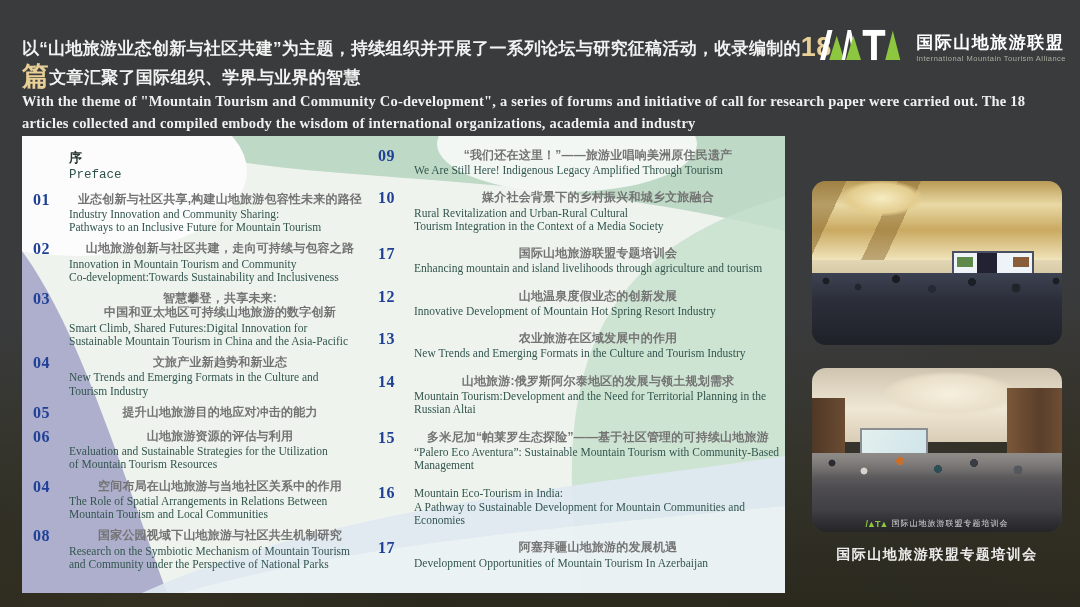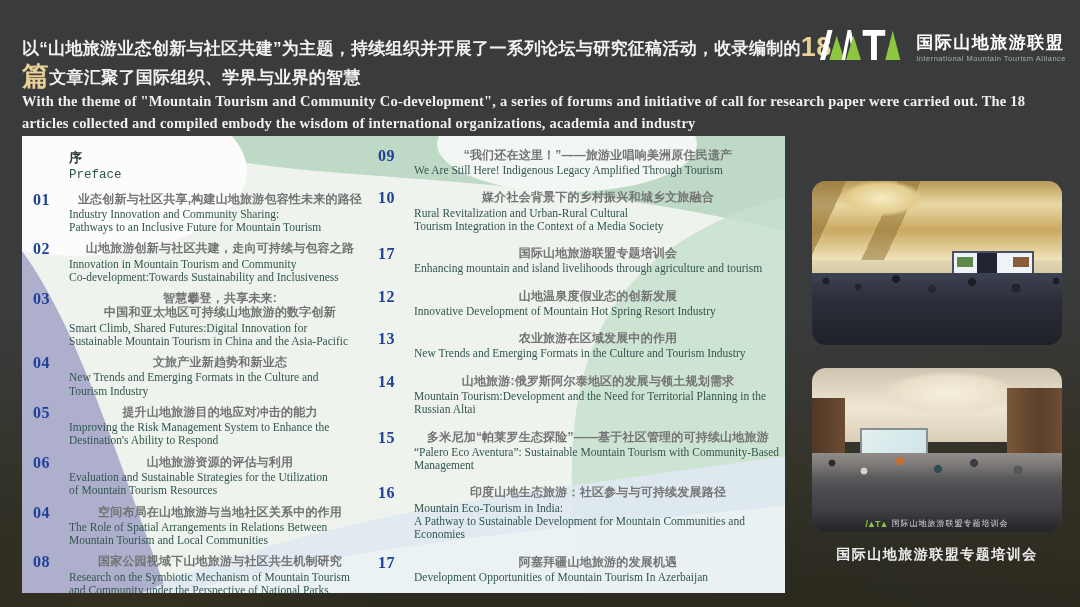--- a/index.html
+++ b/index.html
@@ -223,22 +223,20 @@
         <div class="texts">
           <div class="cn">文旅产业新趋势和新业态</div>
           <div class="en">New Trends and Emerging Formats in the Culture and
 Tourism Industry</div>
         </div>
       </div>
       <div class="toc-item">
         <div class="num">05</div>
         <div class="texts">
           <div class="cn">提升山地旅游目的地应对冲击的能力</div>
-          <div class="en">Improving the Risk Management System to Enhance the
-Destination's Ability to Respond</div>
         </div>
       </div>
       <div class="toc-item">
         <div class="num">06</div>
         <div class="texts">
           <div class="cn">山地旅游资源的评估与利用</div>
           <div class="en">Evaluation and Sustainable Strategies for the Utilization
 of Mountain Tourism Resources</div>
         </div>
       </div>
@@ -306,21 +304,20 @@
       <div class="toc-item">
         <div class="num">15</div>
         <div class="texts">
           <div class="cn">多米尼加“帕莱罗生态探险”——基于社区管理的可持续山地旅游</div>
           <div class="en">“Palero Eco Aventura”: Sustainable Mountain Tourism with Community-Based Management</div>
         </div>
       </div>
       <div class="toc-item">
         <div class="num">16</div>
         <div class="texts">
-          <div class="cn">印度山地生态旅游：社区参与与可持续发展路径</div>
           <div class="en">Mountain Eco-Tourism in India:
 A Pathway to Sustainable Development for Mountain Communities and Economies</div>
         </div>
       </div>
       <div class="toc-item">
         <div class="num">17</div>
         <div class="texts">
           <div class="cn">阿塞拜疆山地旅游的发展机遇</div>
           <div class="en">Development Opportunities of Mountain Tourism In Azerbaijan</div>
         </div>

